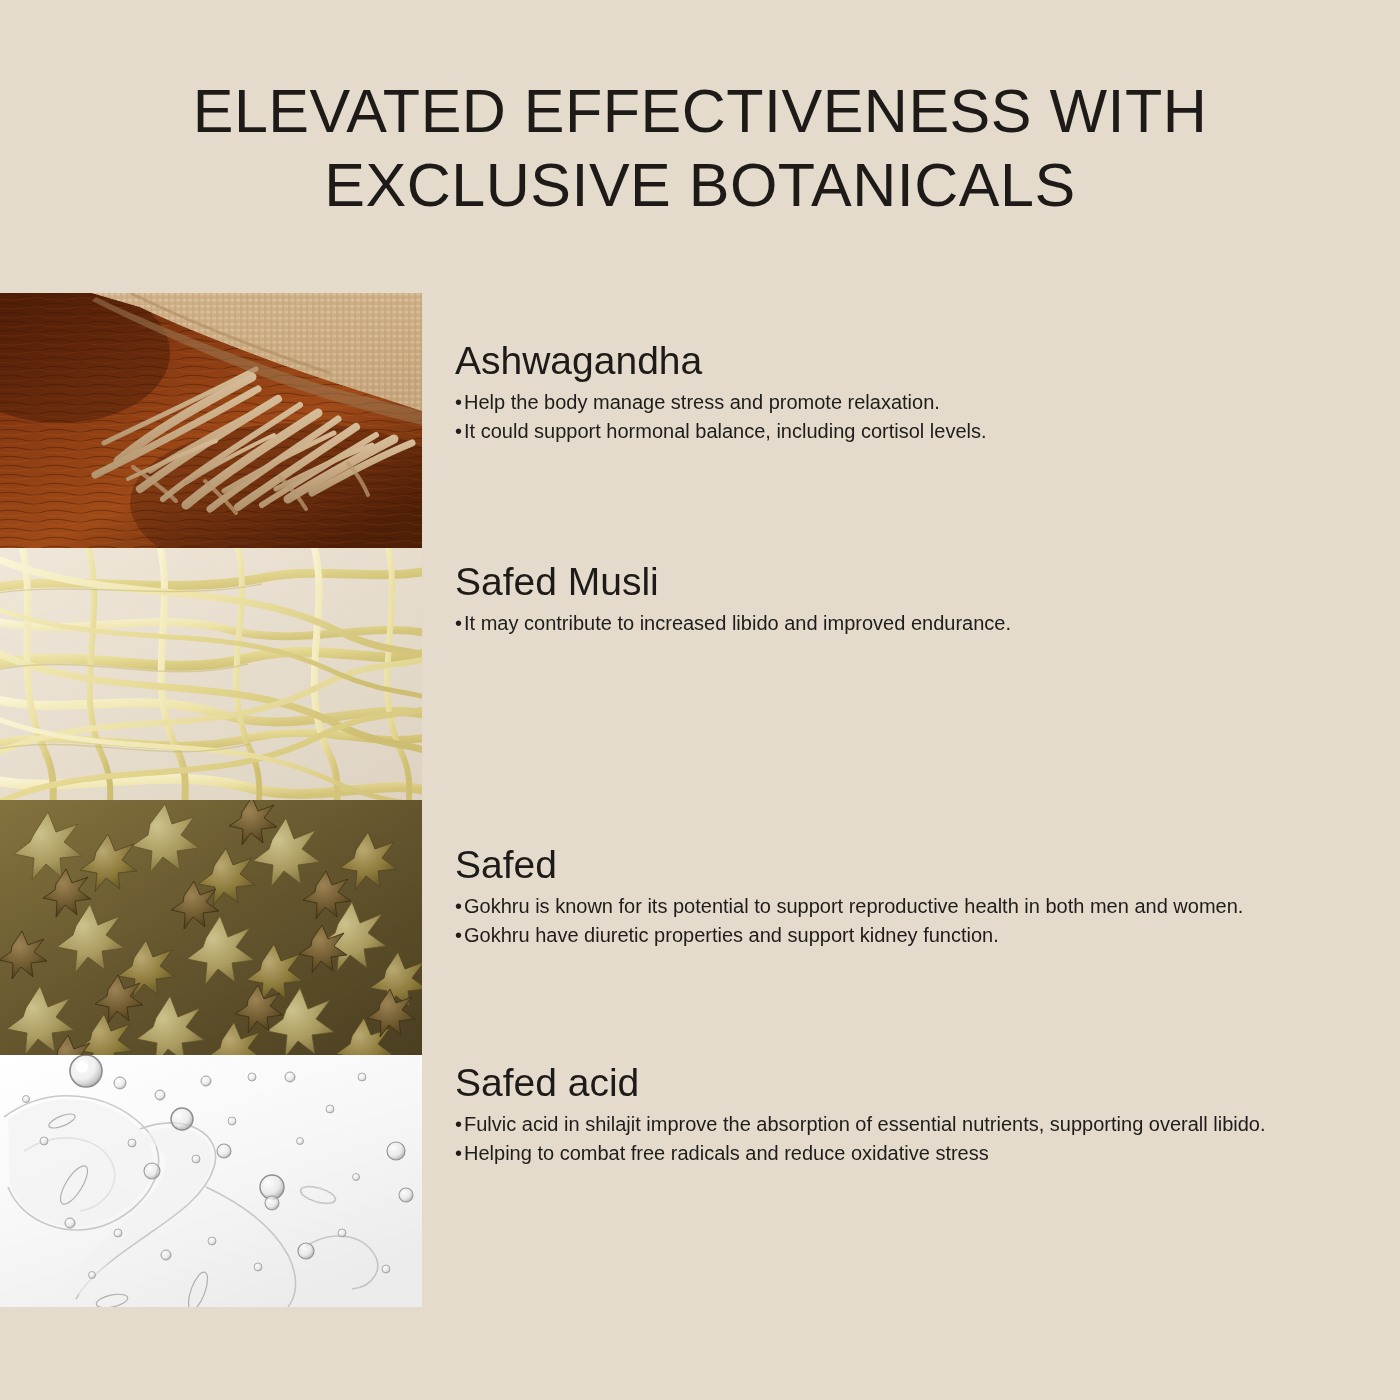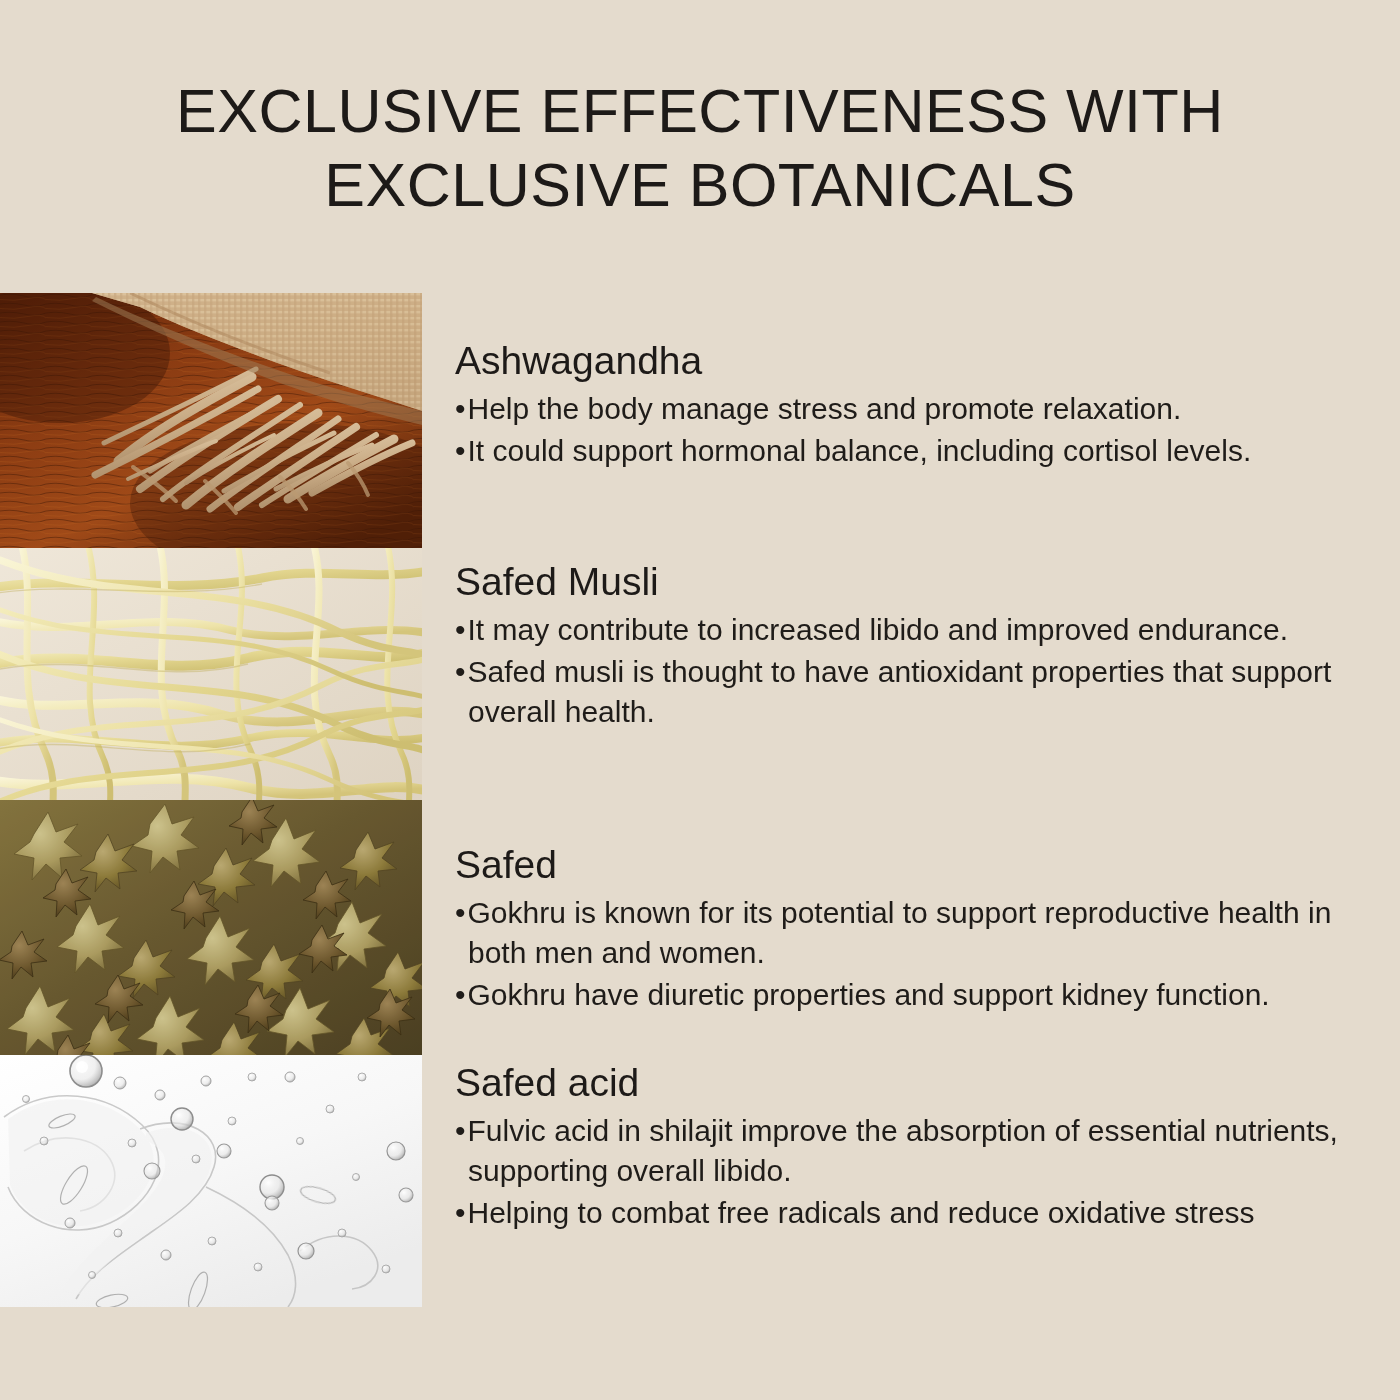--- a/index.html
+++ b/index.html
@@ -68,21 +68,21 @@
   }
   .ing-name{
     font-size:39px;
     font-weight:300;
     line-height:1.05;
     color:#1d1a18;
     margin-bottom:7px;
   }
   .bullets{ list-style:none; }
   .bullets li{
-    font-size:30px;
+    font-size:20px;
     font-weight:400;
     line-height:1.33;
     color:#1f1c19;
     text-indent:-13px;
     padding-left:13px;
     margin-bottom:2px;
   }
   .bullets li::before{
     content:"\2022";
     margin-right:2px;
@@ -91,21 +91,21 @@
   
   .row-0 .copy{ padding-top:48px; }
   .row-1 .copy{ padding-top:2px;margin-top:12px; }
   .row-2 .copy{ padding-top:45px; }
   .row-3 .copy{ padding-top:8px; }
 </style>
 </head>
 <body>
 
 <div class="title-block">
-  <span class="title-line">EXCLUSIVE EFFECTIVENESS WITH</span>
+  <span class="title-line">ELEVATED EFFECTIVENESS WITH</span>
   <span class="title-line">EXCLUSIVE BOTANICALS</span>
 </div>
 
 <div class="rows">
 
   <div class="row row-0">
     <div class="photo">
       <svg viewBox="0 0 422 255" preserveAspectRatio="none" aria-hidden="true">
         <defs>
           <linearGradient id="woodG" x1="0" y1="0" x2="0.8" y2="1">
@@ -227,21 +227,20 @@
           <path d="M-10 46 C80 32 170 54 262 36"></path>
           <path d="M-6 122 C90 104 160 138 248 116"></path>
           <path d="M-8 202 C80 184 160 218 250 196"></path>
         </g>
       </svg>
     </div>
     <div class="copy">
       <div class="ing-name">Safed Musli</div>
       <ul class="bullets">
         <li>It may contribute to increased libido and improved endurance.</li>
-        <li>Safed musli is thought to have antioxidant properties that support overall health.</li>
       </ul>
     </div>
   </div>
 
   <div class="row row-2">
     <div class="photo">
       <svg viewBox="0 0 422 255" preserveAspectRatio="none" aria-hidden="true">
         <defs>
           <linearGradient id="gokBg" x1="0" y1="0" x2="1" y2="1">
             <stop offset="0%" stop-color="#8d7c43"></stop>

